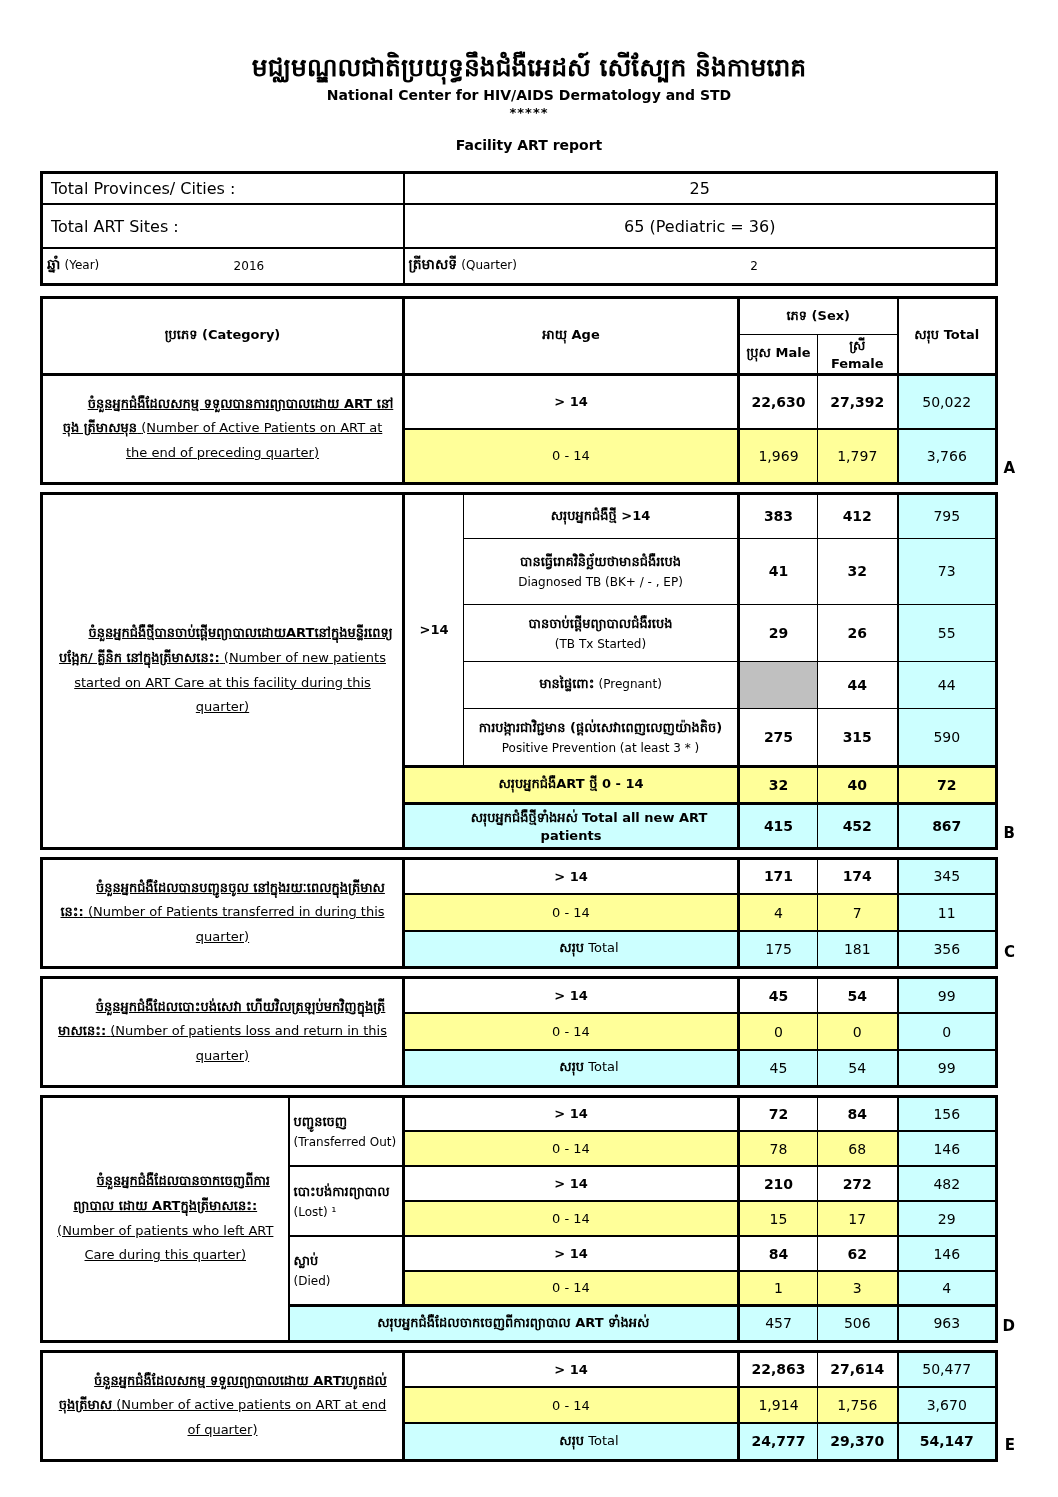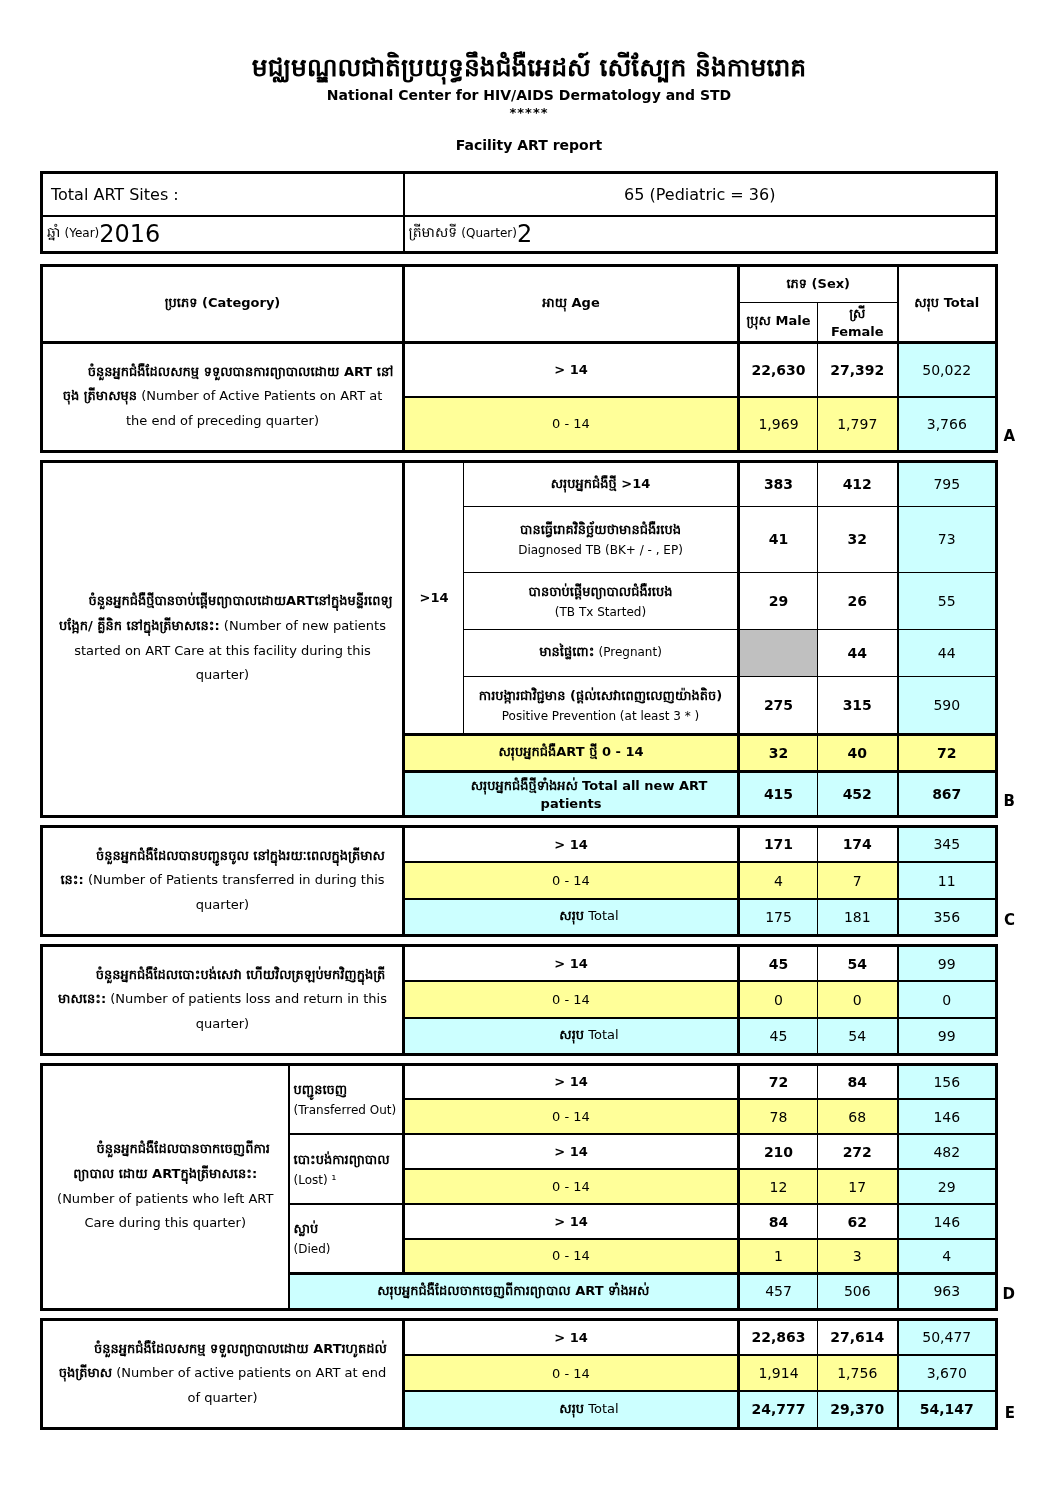--- a/index.html
+++ b/index.html
@@ -40,31 +40,31 @@
   .cyan  { background: #CCFFFF; }
   .gray  { background: #C0C0C0; }
 
   .bl2 { border-left: 2px solid #000; }
   .bl3 { border-left: 3px solid #000; }
   .bt2 { border-top: 2px solid #000; }
   .bt3 { border-top: 3px solid #000; }
 
   .km { font-weight: bold; margin-left: 36px; }
   .en { font-weight: normal; }
-  .cat-cell { font-size: 13px; line-height: 1.9; padding: 16px 8px; }
+  .cat-cell { font-size: 13px; line-height: 1.9; padding: 16px 8px; text-decoration: underline; }
   .sub-km { display: block; font-weight: bold; }
   .sub-en { display: block; font-size: 12px; margin-top: 3px; }
 
   
   .info-lbl { font-size: 16px; padding-left: 8px; }
   .info-val { font-size: 16px; }
   .info-flex { display: flex; align-items: center; }
   .info-flex .fl-lbl { flex: 0 0 auto; }
-  .info-flex .fl-val { flex: 1 1 auto; text-align: left; font-size: 24px; }
-  .km-sm { font-weight: normal; font-size: 14px; margin-top: 16px; }
+  .info-flex .fl-val { flex: 1 1 auto; text-align: center; font-size: 12px; }
+  .km-sm { font-weight: bold; font-size: 14px; margin-top: 16px; }
   .en-sm { font-size: 12px; }
 
   .marker {
     position: absolute; right: -20px; bottom: 8px;
     font-size: 15px; font-weight: bold;
   }
 </style>
 </head>
 <body>
 
@@ -77,20 +77,24 @@
     <div class="subtitle-en">Facility ART report</div>
   </div>
 
   <div class="tbl-wrap" style="margin-top:16px; margin-bottom:10px;">
     <table class="blk">
       <colgroup>
           <col style="width:362px">
           <col style="width:593px">
         </colgroup>
       <tbody>
+          <tr style="height:32px">
+        <td class="left info-lbl">Total Provinces/ Cities :</td>
+        <td class="info-val bl2">25</td>
+      </tr>
       <tr style="height:44px">
         <td class="left info-lbl bt2">Total ART Sites :</td>
         <td class="info-val bl2 bt2">65 (Pediatric = 36)</td>
       </tr>
       <tr style="height:36px">
         <td class="bt2">
           <div class="info-flex">
             <span class="fl-lbl">
               <span class="km-sm">ឆ្នាំ</span>
               <span class="en-sm">(Year)</span>
@@ -348,21 +352,21 @@
           <span class="sub-km">បោះបង់ការព្យាបាល</span>
           <span class="sub-en">(Lost) ¹</span>
         </td>
         <td class="bd bl3 bt2">&gt; 14</td>
         <td class="num bd bl3 bt2">210</td>
         <td class="num bd bt2">272</td>
         <td class="num cyan bl2 bt2">482</td>
       </tr>
       <tr style="height:35px">
         <td class="yellow bl3 bt2">0 - 14</td>
-        <td class="num yellow bl3 bt2">12</td>
+        <td class="num yellow bl3 bt2">15</td>
         <td class="num yellow bt2">17</td>
         <td class="num cyan bl2 bt2">29</td>
       </tr>
       <tr style="height:35px">
         <td rowspan="2" class="left bl2 bt2">
           <span class="sub-km">ស្លាប់</span>
           <span class="sub-en">(Died)</span>
         </td>
         <td class="bd bl3 bt2">&gt; 14</td>
         <td class="num bd bl3 bt2">84</td>

